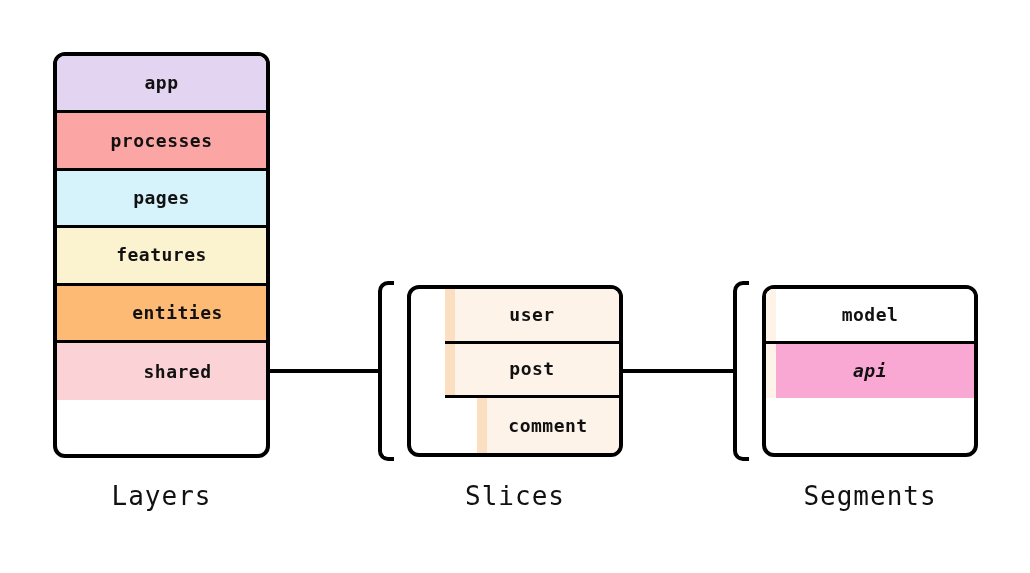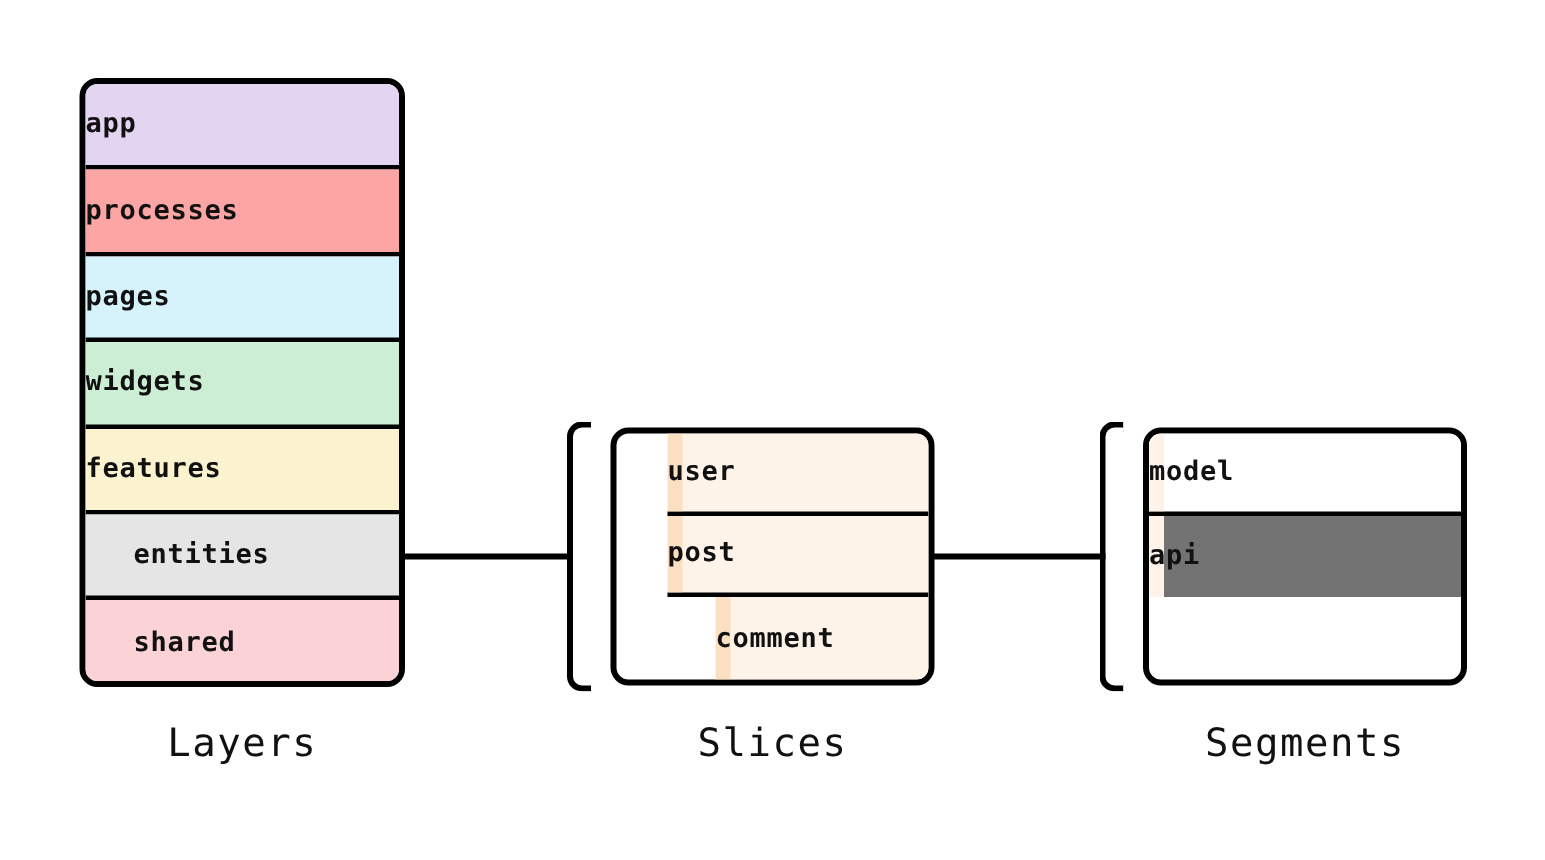--- a/index.html
+++ b/index.html
@@ -28,21 +28,21 @@
     box-sizing: border-box;
     overflow: hidden;
     background: #ffffff;
   }
 
   .row {
     position: relative;
     box-sizing: border-box;
     display: flex;
     align-items: center;
-    justify-content: flex-start;
+    justify-content: center;
     border-bottom: 3px solid #000000;
     overflow: hidden;
   }
   .row:last-child {
     border-bottom: none;
   }
   .row-label {
     position: relative;
     z-index: 2;
     font-size: 18px;
@@ -143,27 +143,24 @@
   <div class="group-box" id="layers-box">
     <div class="row" style="background: rgb(227, 213, 242);">
       <span class="row-label">app</span>
     </div>
     <div class="row" style="background: #fca5a5;">
       <span class="row-label">processes</span>
     </div>
     <div class="row" style="background: rgb(214, 242, 251);">
       <span class="row-label">pages</span>
     </div>
-    <div class="row" style="background: rgb(204, 238, 213);">
-      <span class="row-label">widgets</span>
-    </div>
     <div class="row" style="background: rgb(251, 243, 207);">
       <span class="row-label">features</span>
     </div>
-    <div class="row" style="background: #e5e5e5; padding-left: 32px;">
+    <div class="row" style="background: #fdba74; padding-left: 32px;">
       <span class="row-label">entities</span>
     </div>
     <div class="row" style="background: rgb(251, 210, 214); padding-left: 32px;">
       <span class="row-label">shared</span>
     </div>
   </div>
 
   <div class="connector" id="connector-1"></div>
 
   <div class="bracket" id="bracket-slices"></div>
@@ -185,21 +182,21 @@
 
   <div class="connector" id="connector-2"></div>
 
   <div class="bracket" id="bracket-segments"></div>
 
   <div class="group-box" id="segments-box">
     <div class="row" style="background: rgb(255, 255, 255);">
       <span class="accent-stripe" style="background: rgb(253, 243, 233);"></span>
       <span class="row-label">model</span>
     </div>
-    <div class="row" style="background: #737373;">
+    <div class="row" style="background: #f9a8d4; font-style: italic;">
       <span class="accent-stripe" style="background: rgb(253, 243, 233);"></span>
       <span class="row-label">api</span>
     </div>
   </div>
 
   <div class="caption" id="caption-layers">Layers</div>
   <div class="caption" id="caption-slices">Slices</div>
   <div class="caption" id="caption-segments">Segments</div>
 
 </div>

